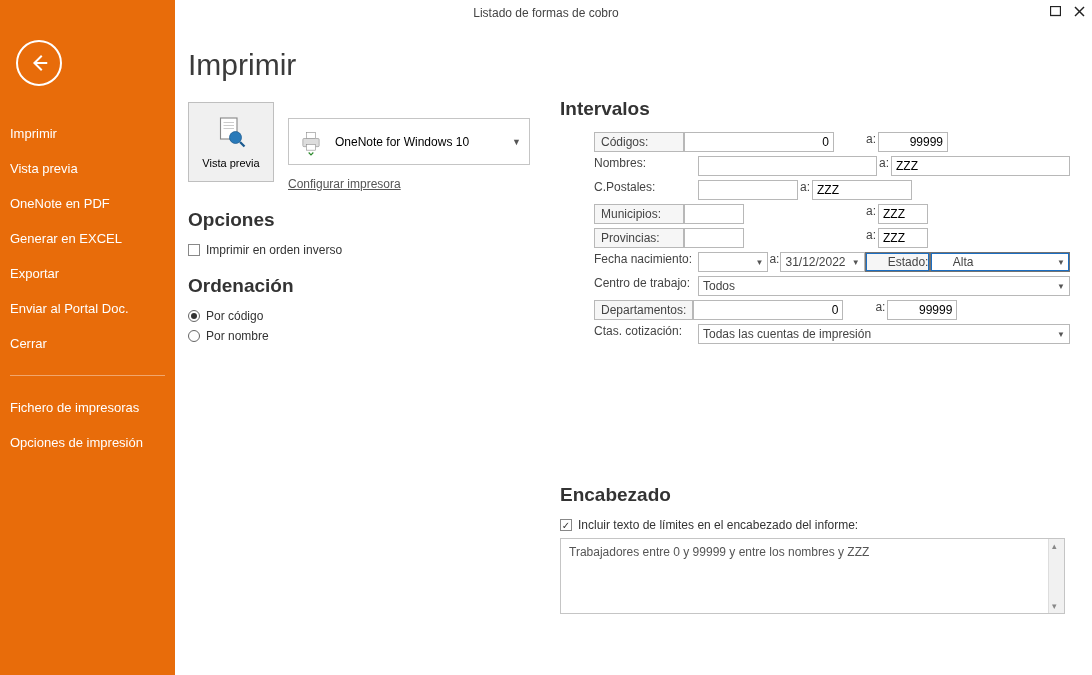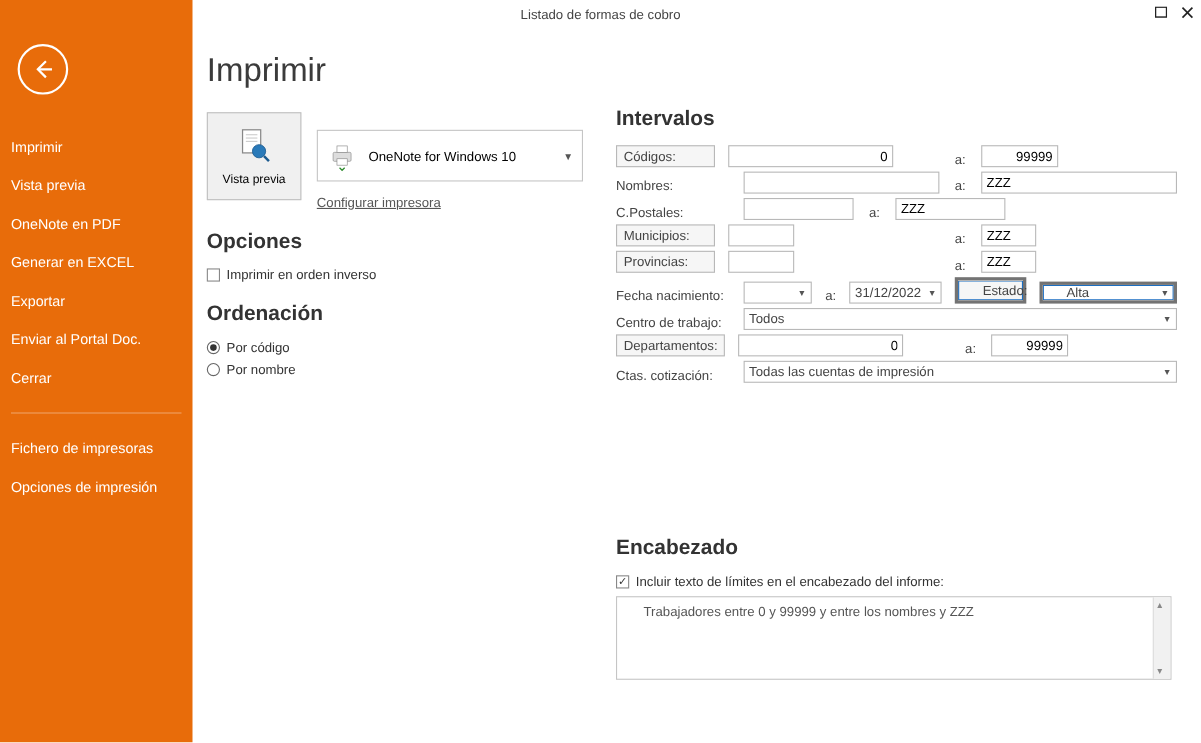--- a/index.html
+++ b/index.html
@@ -129,24 +129,25 @@
   }
   .radio.selected::after { content:""; width:6px; height:6px; background:#333; border-radius:50%;}
 
   .right-col {
     position:absolute;
     left: 372px;
     top: 50px;
     width: 510px;
   }
   .form-row {
-    display:flex; align-items:flex-end; gap:12px;
+    display:flex; align-items:flex-start; gap:0;
     margin-bottom: 4px;
     font-size:12px;
     color:#444;
+    margin-left:34px;
   }
   .label-btn {
     border:1px solid #b8b8b8;
     background:#f6f6f6;
     padding: 2px 6px;
     min-width:90px;
     text-align:left;
     cursor:pointer;
     font-size:12px;
   }
@@ -169,26 +170,26 @@
     border:1px solid #b8b8b8;
     height:20px;
     padding:0 4px;
     font-size:12px;
     display:flex; align-items:center; justify-content:space-between;
     gap:6px;
     cursor:pointer;
     background:#fff;
   }
   .dd .chev { font-size:8px; color:#555; }
-  .highlight { border:3px solid #737373; box-shadow:0 0 0 1px #1b6ec2 inset;padding-left:22px;}
+  .highlight { border:1px solid #737373; box-shadow:0 0 0 1px #1b6ec2 inset;padding-left:22px;}
   .headerbox {
     border:1px solid #c5c5c5;
     width:505px;
     height:76px;
-    padding:6px 24px;
+    padding:6px 8px;
     font-size:12px;
     color:#555;
     position:relative;
     margin-top:6px;
   }
   .headerbox .scroll {
     position:absolute; right:0; top:0; bottom:0; width:16px;
     background:#f1f1f1;
     border-left:1px solid #ddd;
   }

